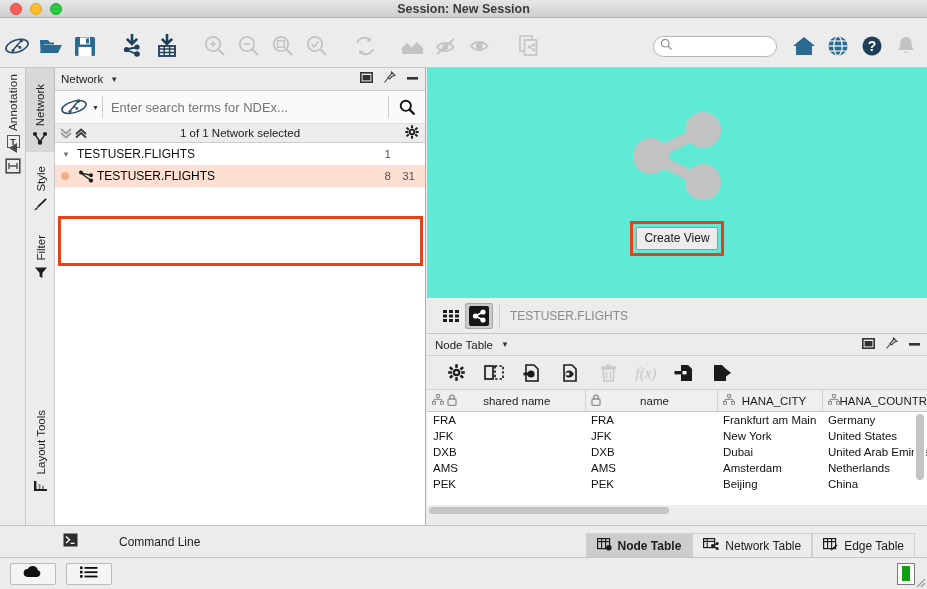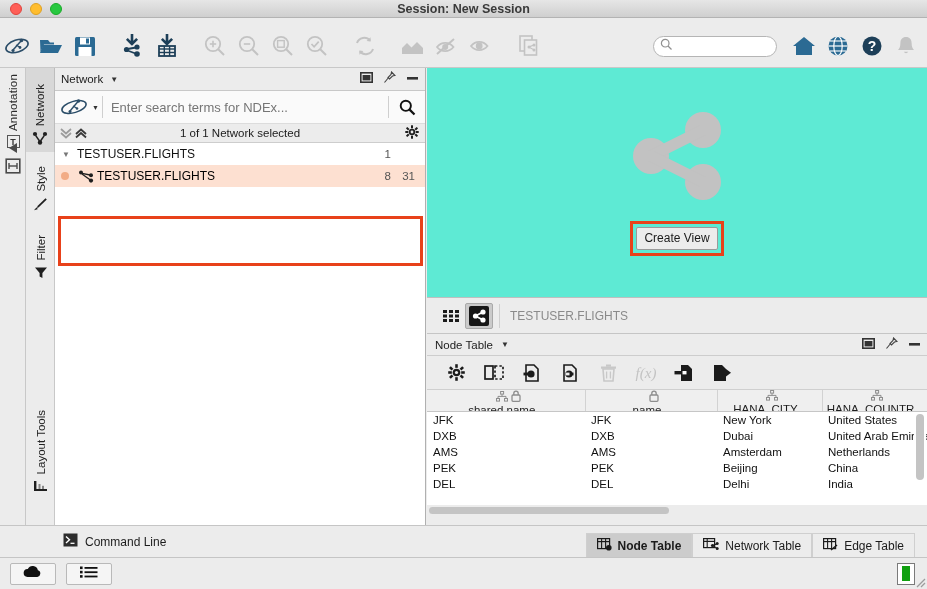--- a/index.html
+++ b/index.html
@@ -192,21 +192,21 @@
   .tt-btn { width: 38px; height: 30px; display: flex; align-items: center; justify-content: center; cursor: pointer; }
 
   .grid-wrap { position: relative; height: 126px; background: #fff; overflow: hidden; }
   .grid { width: 100%; border-collapse: collapse; table-layout: fixed; }
   .grid th {
     height: 21px; background: #efefef; border-right: 1px solid #d2d2d2;
     border-bottom: 1px solid #c6c6c6;
     font-size: 11.5px; font-weight: normal; color: #1c1c1c;
     padding: 0; position: relative;
   }
-  .th-in { display: flex; align-items: center; height: 21px; flex-direction: column; }
+  .th-in { display: flex; align-items: center; height: 21px; }
   .th-icons { display: flex; align-items: center; gap: 3px; padding-left: 5px; }
   .th-text { flex: 1; text-align: center; padding-right: 8px; white-space: nowrap; overflow: hidden; }
   .grid td {
     height: 16px; font-size: 11.5px; color: #111;
     padding: 0 0 0 6px; border: 0; white-space: nowrap; overflow: hidden;
   }
   .vscroll {
     position: absolute; right: 1px; top: 22px; width: 12px; height: 103px;
     background: #fff;
   }
@@ -223,21 +223,21 @@
     background: #c4c4c4; border-radius: 4px;
   }
 
   
   .cmdline {
     position: absolute; top: 525px; left: 0; width: 927px; height: 32px;
     background: #ececec; border-top: 1px solid #c5c5c5;
     display: flex; align-items: center;
   }
   .cmd-left { display: flex; align-items: center; padding-left: 63px; gap: 7px; cursor: pointer; }
-  .cmd-label { font-size: 12px; color: #1c1c1c; }
+  .cmd-label { font-size: 12px; color: #1c1c1c; margin-left: 34px; }
   .bottom-tabs { margin-left: auto; display: flex; align-items: flex-end; height: 32px; }
   .btab {
     display: flex; align-items: center; gap: 6px; height: 25px;
     padding: 0 10px; font-size: 12px; color: #1b1b1b; cursor: pointer;
     border-left: 1px solid #cfcfcf; border-top: 1px solid #cfcfcf;
     border-right: 1px solid #cfcfcf;
   }
   .btab.active { background: #cccccc; font-weight: bold; }
   .btab-spacer { width: 12px; }
 
@@ -839,20 +839,26 @@
                     </svg>
                   </span>
                 </span>
                 <span class="th-text">HANA_COUNTR</span>
               </div>
             </th>
           </tr>
         </thead>
         <tbody>
           <tr>
+            <td>FRA</td>
+            <td>FRA</td>
+            <td>Frankfurt am Main</td>
+            <td>Germany</td>
+          </tr>
+          <tr>
             <td>JFK</td>
             <td>JFK</td>
             <td>New York</td>
             <td>United States</td>
           </tr>
           <tr>
             <td>DXB</td>
             <td>DXB</td>
             <td>Dubai</td>
             <td>United Arab Emirates</td>
@@ -862,26 +868,20 @@
             <td>AMS</td>
             <td>Amsterdam</td>
             <td>Netherlands</td>
           </tr>
           <tr>
             <td>PEK</td>
             <td>PEK</td>
             <td>Beijing</td>
             <td>China</td>
           </tr>
-          <tr>
-            <td>DEL</td>
-            <td>DEL</td>
-            <td>Delhi</td>
-            <td>India</td>
-          </tr>
         </tbody>
       </table>
       <div class="vscroll">
         <div class="thumb"></div>
       </div>
       <div class="hscroll">
         <div class="thumb"></div>
       </div>
     </div>
   </div>

